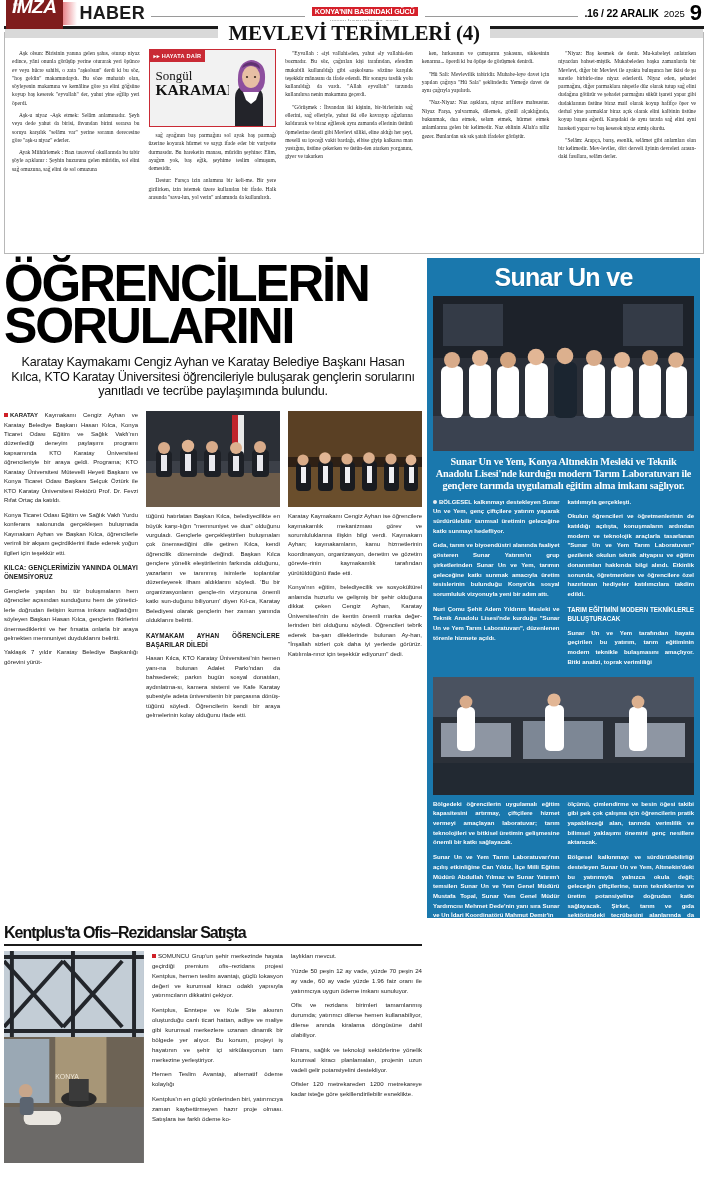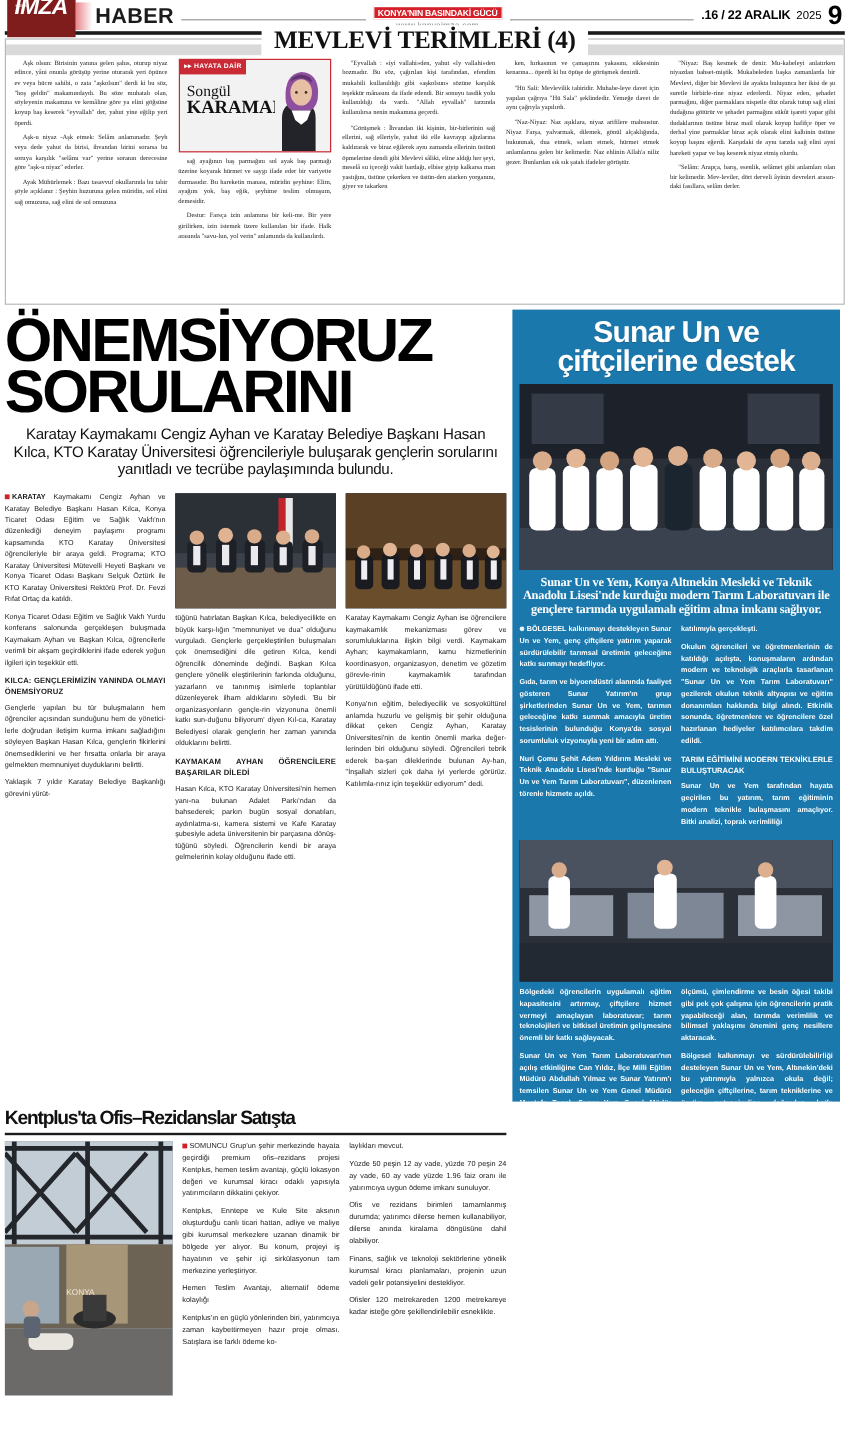--- a/index.html
+++ b/index.html
@@ -60,21 +60,21 @@
   
   .feature {
     margin: 3px 4px 0 4px;
     border: 1px solid #b8b8b8;
     position: relative;
     height: 222px;
     padding: 6px 7px 4px 7px;
   }
   .feature-title-wrap {
     position:absolute; top:-12px; left:0; right:0;
-    display:flex; align-items:flex-end; justify-content:center;
+    display:flex; align-items:center; justify-content:center;
   }
   .feature-title-wrap .hbar { flex:1; height:9px; background:#d9d9d9; }
   .feature-title {
     font-family:"Liberation Serif", serif;
     font-size: 21px; font-weight:bold; color:#111;
     background:#fff; padding: 0 10px; letter-spacing:-0.3px;
     white-space:nowrap;
   }
   .feature-cols {
     display:flex; gap: 9px; height: 100%;
@@ -253,21 +253,21 @@
       <p>"Niyaz: Baş kesmek de denir. Mu-kabeleyi anlatırken niyazdan bahset-miştik. Mukabeleden başka zamanlarda bir Mevlevi, diğer bir Mevlevi ile ayakta buluşunca her ikisi de şu suretle birbirle-rine niyaz ederlerdi. Niyaz eden, şehadet parmağını, diğer parmaklara nispetle düz olarak tutup sağ elini dudağına götürür ve şehadet parmağını sükût işareti yapar gibi dudaklarının üstüne biraz mail olarak koyup hafifçe öper ve derhal yine parmaklar biraz açık olarak elini kalbinin üstüne koyup başını eğerdi. Karşıdaki de aynı tarzda sağ elini ayni hareketi yapar ve baş keserek niyaz etmiş olurdu.</p>
       <p>"Selâm: Arapça, barış, esenlik, selâmet gibi anlamları olan bir kelimedir. Mev-leviler, dört derveli âyinin devreleri arasın-daki fasıllara, selâm derler.</p>
     </div>
   </div>
 </div>
 
 <div class="mainwrap">
 
   <div class="leftmain">
     <div class="bigheadline">
-      <span class="l1">ÖNEMSİYORUZ</span>
+      <span class="l1">ÖĞRENCİLERİN</span>
       <span class="l2">SORULARINI</span>
     </div>
     <div class="standfirst">Karatay Kaymakamı Cengiz Ayhan ve Karatay Belediye Başkanı Hasan Kılca, KTO Karatay Üniversitesi öğrencileriyle buluşarak gençlerin sorularını yanıtladı ve tecrübe paylaşımında bulundu.</div>
 
     <div class="bodycols">
       <div class="bcol">
         <p>
           <span class="redsq"></span><span class="lead">KARATAY</span>
           <span>Kaymakamı Cengiz Ayhan ve Karatay Belediye Başkanı Hasan Kılca, Konya Ticaret Odası Eğitim ve Sağlık Vakfı'nın düzenlediği deneyim paylaşımı programı kapsamında KTO Karatay Üniversitesi öğrencileriyle bir araya geldi. Programa; KTO Karatay Üniversitesi Mütevelli Heyeti Başkanı ve Konya Ticaret Odası Başkanı Selçuk Öztürk ile KTO Karatay Üniversitesi Rektörü Prof. Dr. Fevzi Rıfat Ortaç da katıldı.</span>
         </p>
@@ -345,21 +345,20 @@
         <p>Karatay Kaymakamı Cengiz Ayhan ise öğrencilere kaymakamlık mekanizması görev ve sorumluluklarına ilişkin bilgi verdi. Kaymakam Ayhan; kaymakamların, kamu hizmetlerinin koordinasyon, organizasyon, denetim ve gözetim görevle-rinin kaymakamlık tarafından yürütüldüğünü ifade etti.</p>
         <p>Konya'nın eğitim, belediyecilik ve sosyokültürel anlamda huzurlu ve gelişmiş bir şehir olduğuna dikkat çeken Cengiz Ayhan, Karatay Üniversitesi'nin de kentin önemli marka değer-lerinden biri olduğunu söyledi. Öğrencileri tebrik ederek ba-şarı dileklerinde bulunan Ay-han, "İnşallah sizleri çok daha iyi yerlerde görürüz. Katılımla-rınız için teşekkür ediyorum" dedi.</p>
       </div>
     </div>
   </div>
 
   <div class="rightmain">
     <div class="bluepanel">
       <div class="blue-headline">
         <span style="display:block">Sunar Un ve</span>
-        <span style="display:block">çiftçilerine destek</span>
       </div>
 
       <div class="blue-photo">
         <svg width="100%" height="100%" viewBox="0 0 261 155" preserveAspectRatio="none">
           <rect width="261" height="155" fill="#2a2f38"></rect>
           <rect x="0" y="0" width="261" height="62" fill="#1d222a"></rect>
           <rect x="10" y="8" width="60" height="42" fill="#343b47"></rect>
           <rect x="190" y="8" width="60" height="42" fill="#343b47"></rect>
           <rect x="0" y="120" width="261" height="35" fill="#3a4250"></rect>
           <g>

